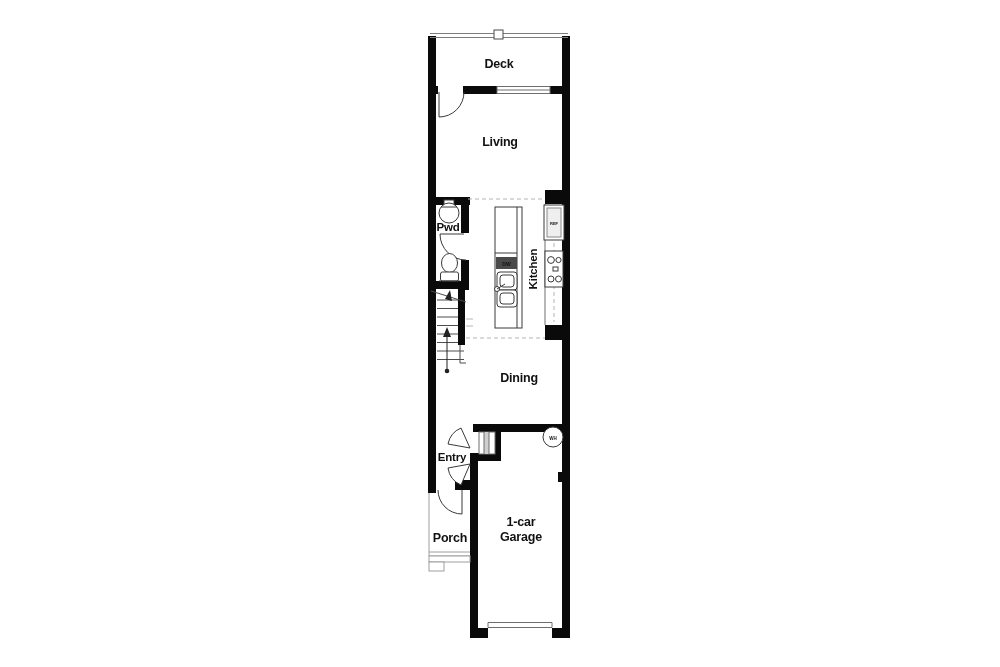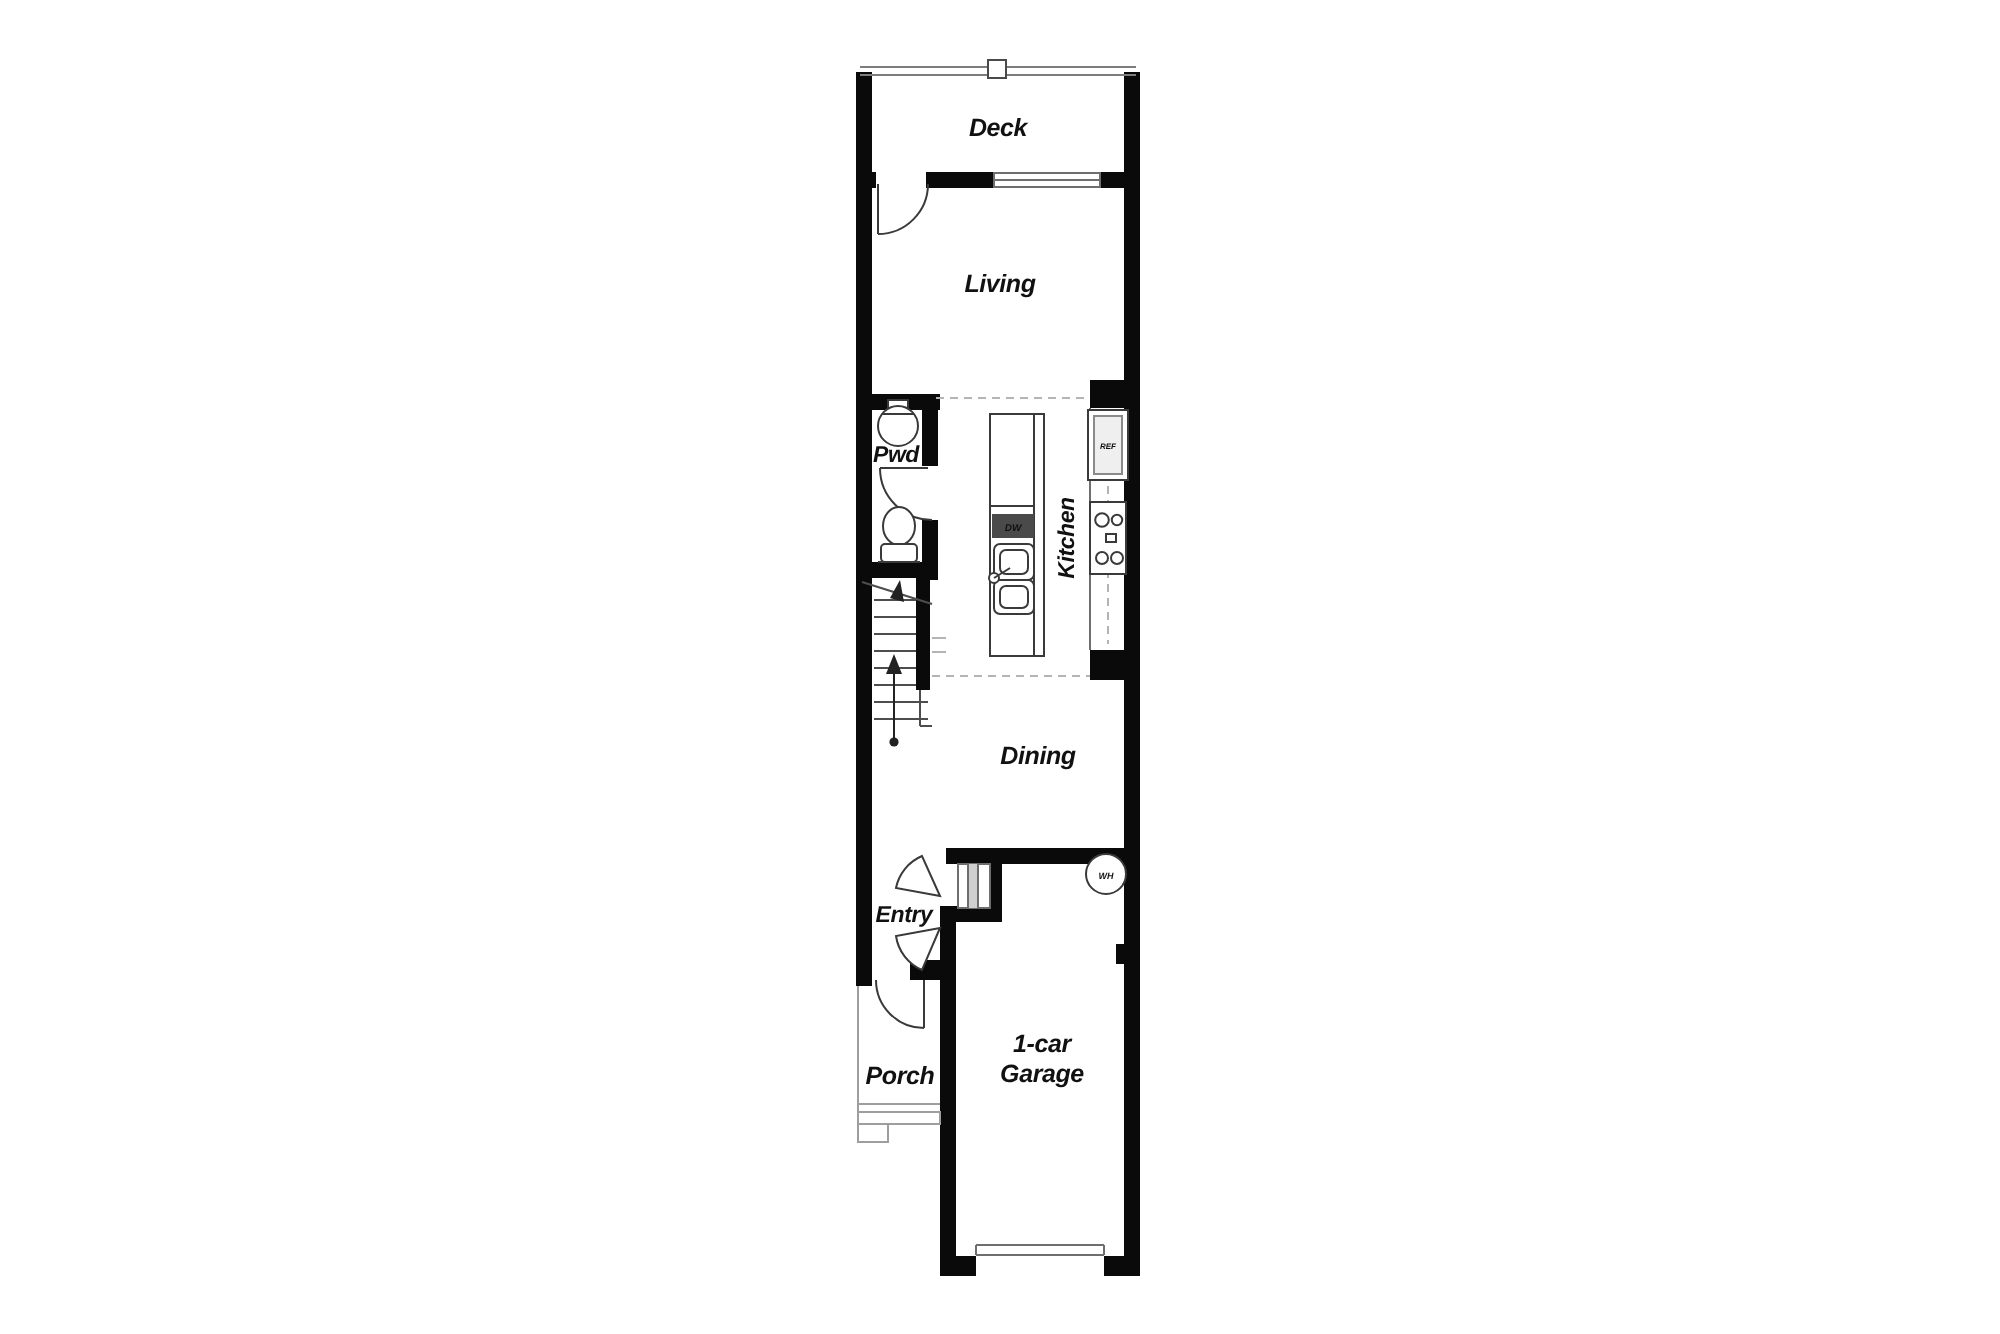--- a/index.html
+++ b/index.html
@@ -5,21 +5,21 @@
   :root{
     --wall:#0a0a0a;
     --line:#3a3a3a;
     --lt:#9e9e9e;
     --dash:#b4b4b4;
     --bg:#ffffff;
     --txt:#111111;
   }
   html,body{margin:0;padding:0;background:var(--bg);}
   .canvas{position:relative;width:970px;height:667px;background:var(--bg);overflow:hidden;
-          font-family:"Liberation Sans",sans-serif;font-style:italic;}
+          font-family:"Liberation Sans",sans-serif;}
   svg{position:absolute;left:0;top:0;}
   text{font-family:"Liberation Sans",sans-serif;font-weight:bold;fill:var(--txt);}
   .room-lbl{font-size:12.5px;letter-spacing:-0.2px;}
   .sm-lbl{font-size:11.5px;letter-spacing:-0.2px;}
 </style>
 </head>
 <body>
 
 <div class="canvas">
 <svg width="1000" height="667" viewBox="0 0 1000 667">

